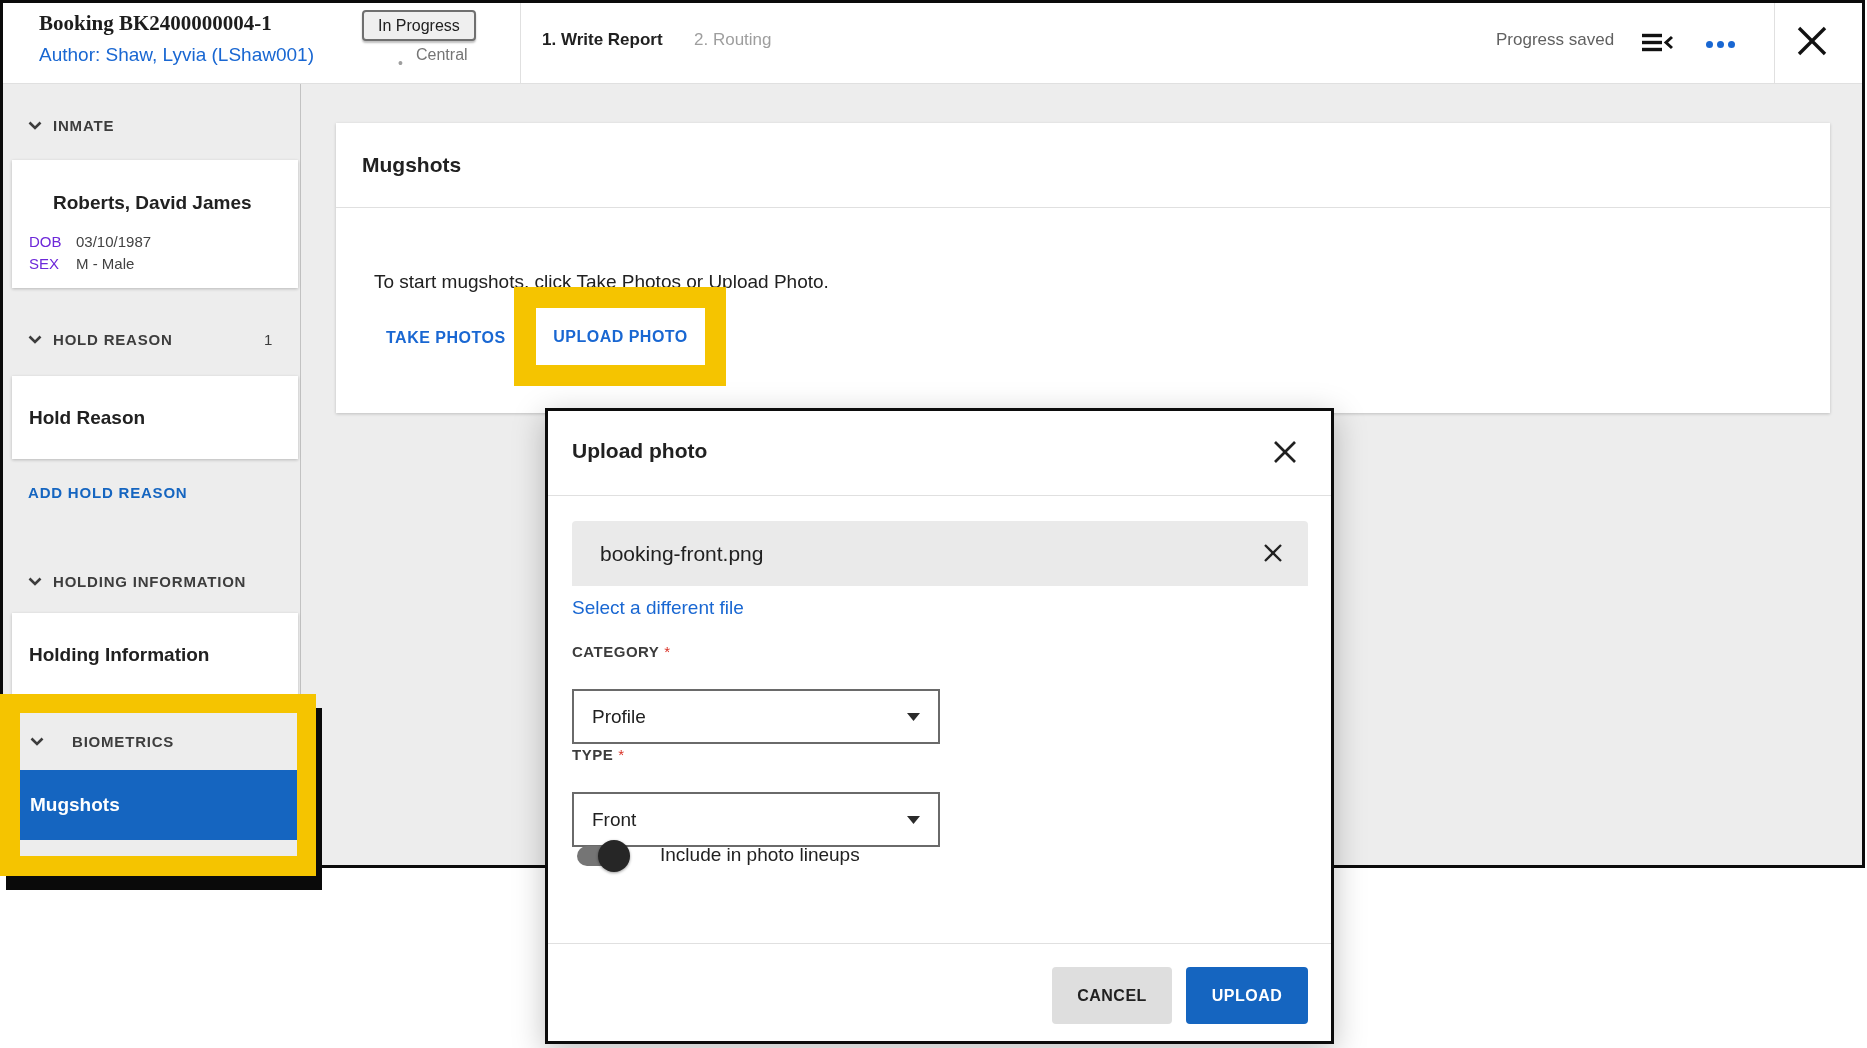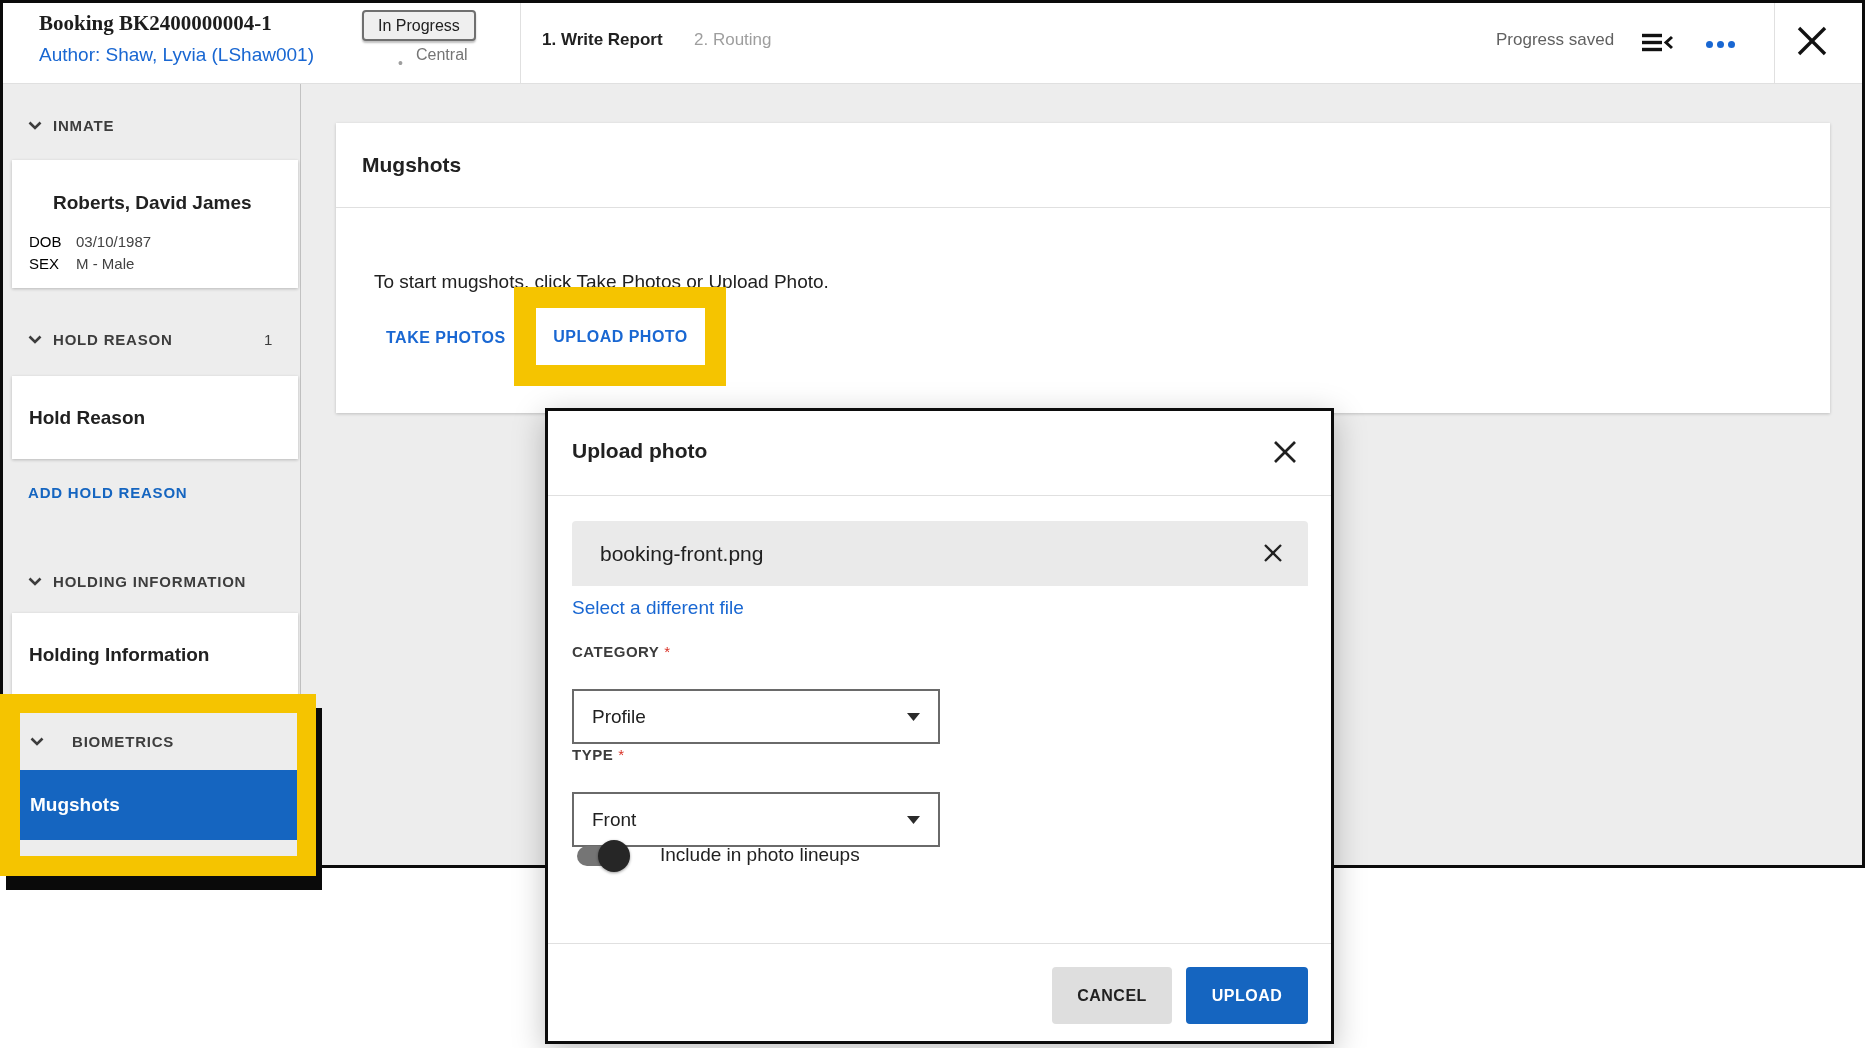--- a/index.html
+++ b/index.html
@@ -34,21 +34,21 @@
   
   .sidebar { position:absolute; left:0; top:84px; width:301px; height:782px;
     background:#ededed; border-right:1px solid #c2c2c2; z-index:1; }
   .side-header { position:absolute; left:28px; height:46px; display:flex; align-items:center; gap:11px;
     font-size:15px; font-weight:700; letter-spacing:.8px; color:#3d3d3d; cursor:pointer; }
   .side-count { position:absolute; left:264px; font-size:15px; color:#3d3d3d; }
   .side-card { position:absolute; left:12px; width:286px; background:#fff;
     box-shadow:0 1px 3px rgba(0,0,0,.22); cursor:pointer; }
   .inmate-name { position:absolute; left:17px; top:32px; font-size:19px; font-weight:700; color:#212121;margin-left:24px; }
   .kv-row { position:absolute; left:17px; display:flex; font-size:15px; color:#424242; }
-  .kv-row .k { width:47px; color:#000000; }
+  .kv-row .k { width:47px; color:#6d28d9; }
   .card-title { display:flex; align-items:center; height:100%; padding-left:17px;
     font-size:19px; font-weight:700; color:#212121; }
   .add-link { position:absolute; left:28px; top:400px; font-size:15px; font-weight:700;
     letter-spacing:.8px; color:var(--primary-blue,#1565C0); cursor:pointer; }
 
   
   .hl-biometrics { position:absolute; left:0; top:694px; width:316px; height:182px;
     background:var(--highlight-yellow,#F5C400); padding:19px 19px 20px 20px; z-index:40;
     box-shadow:6px 14px 0 var(--annotation-shadow,#0a0a0a); }
   .hl-inner { width:100%; height:100%; background:#ededed; }

